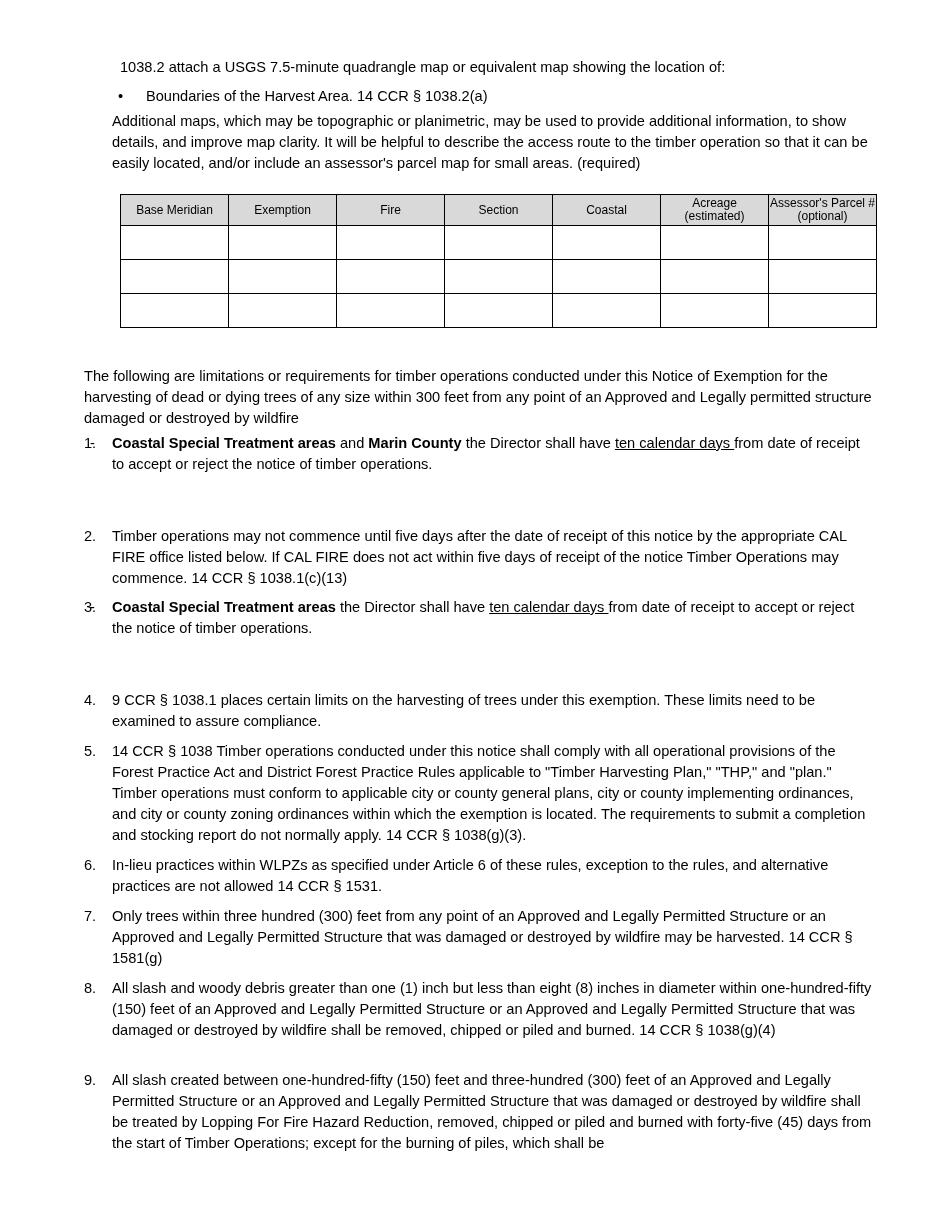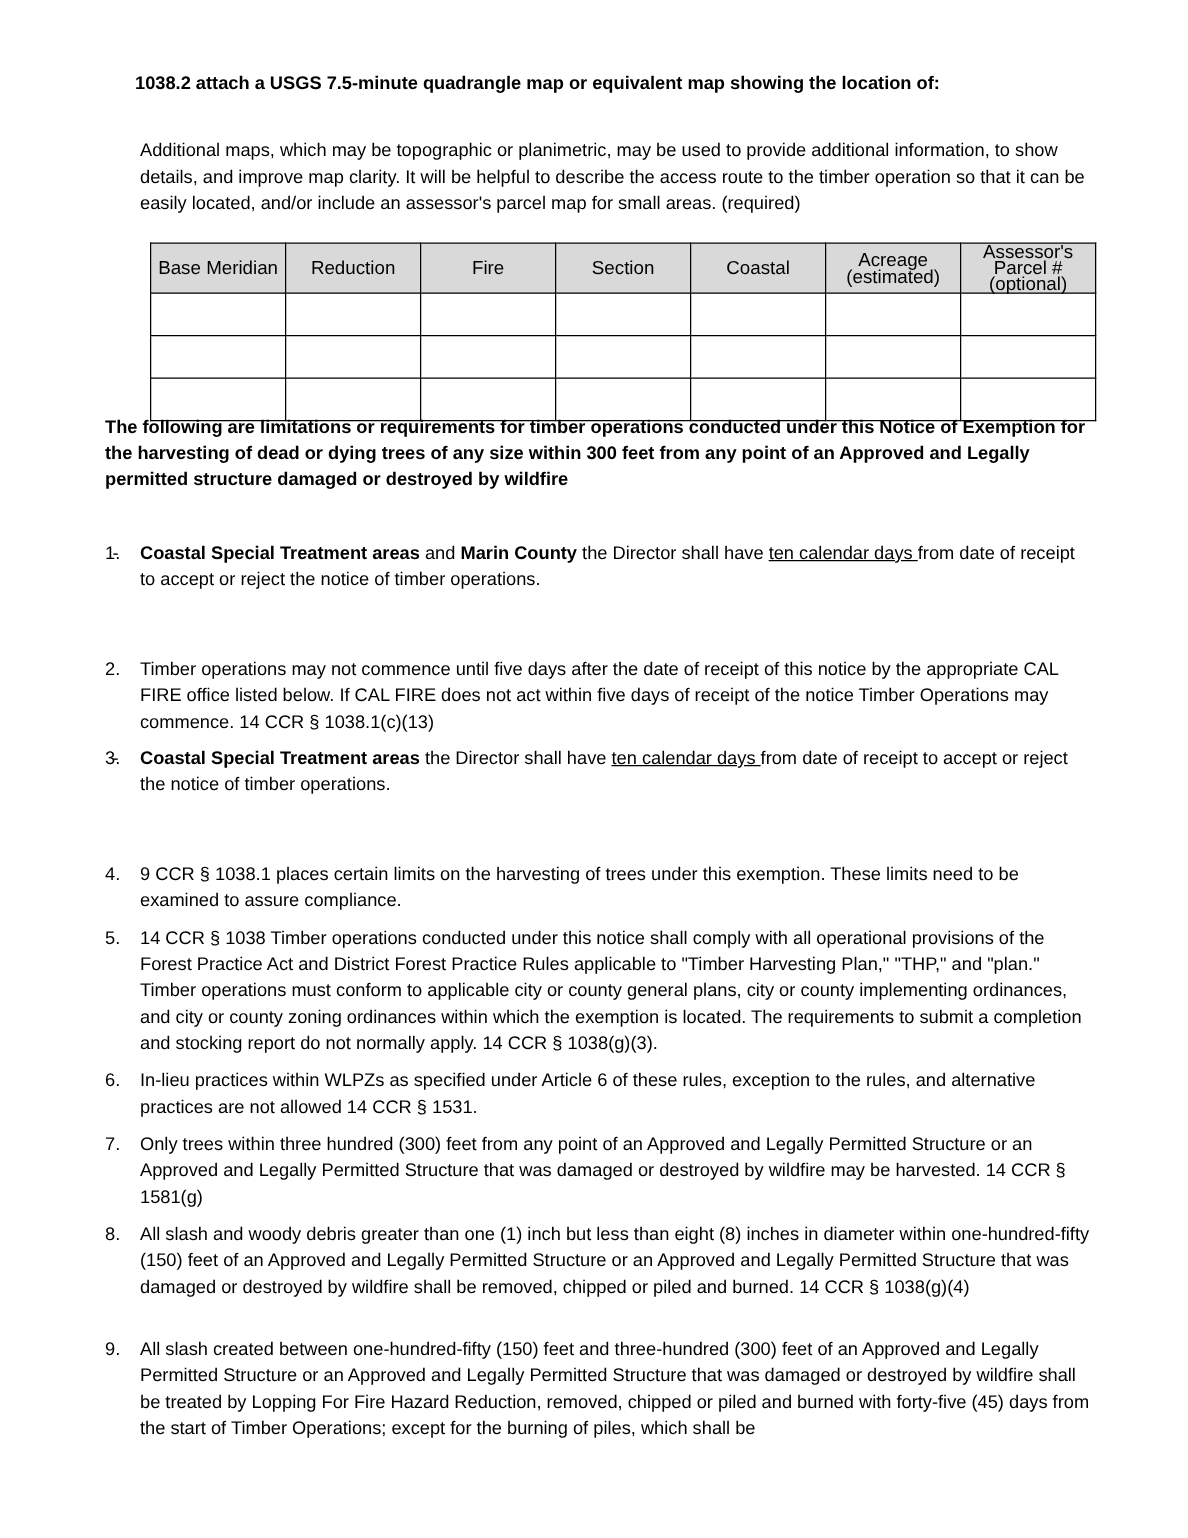--- a/index.html
+++ b/index.html
@@ -3,58 +3,61 @@
   <meta charset="utf-8">
   <style>
     html, body { margin: 0; padding: 0; background: #ffffff; }
     body {
       width: 950px; height: 1230px; position: relative; overflow: hidden;
       font-family: "Liberation Sans", sans-serif; color: #000;
       font-size: 14.6px; line-height: 21px;
     }
     .page { position: absolute; left: 0; top: 0; width: 950px; height: 1230px; }
     .p-abs { position: absolute; }
-    #intro { left: 108px; top: 57px; width: 760px; font-weight: bold; }
+    #intro { left: 120px; top: 57px; width: 760px; }
     #bullet { left: 118px; top: 86px; width: 760px; }
     #bullet .dot { display: inline-block; width: 28px; }
     #addl { left: 112px; top: 111px; width: 760px; }
 
     table.loc {
       position: absolute; left: 120px; top: 194px; border-collapse: collapse;
-      font-size: 15px; line-height: 13px;
+      font-size: 12px; line-height: 13px;
     }
     table.loc th, table.loc td { border: 1px solid #000; width: 107px; padding: 0; text-align: center; }
     table.loc th { background: #d9d9d9; height: 30px; font-weight: normal; }
     table.loc td { height: 33px; }
 
-    #heading { left: 84px; top: 332px; width: 790px; font-weight: bold; }
+    #heading { left: 84px; top: 366px; width: 790px; font-weight: normal; }
 
     .item { position: absolute; left: 84px; width: 790px; }
     .item .num { position: absolute; left: 0; top: 0; width: 26px; }
     .item .body { margin-left: 28px; }
     .sub { position: relative; margin-left: 28px; padding-left: 0; }
     .sub .dash { position: absolute; left: -22px; top: 0; }
     .b { font-weight: bold; }
     .u { text-decoration: underline; text-align: center; }
   </style>
 </head>
 <body>
 
 <div class="page">
 
   <div id="intro" class="p-abs">1038.2 attach a USGS 7.5-minute quadrangle map or equivalent map showing the location of:</div>
 
+  <div id="bullet" class="p-abs">
+    <span class="dot">•</span><span>Boundaries of the Harvest Area.  14 CCR § 1038.2(a)</span>
+  </div>
 
   <div id="addl" class="p-abs">Additional maps, which may be topographic or planimetric, may be used to provide additional information, to show details, and improve map clarity.  It will be helpful to describe the access route to the timber operation so that it can be easily located, and/or include an assessor's parcel map for small areas.  (required)</div>
 
   <table class="loc">
     <thead>
       <tr>
         <th>Base Meridian</th>
-        <th>Reduction</th>
+        <th>Exemption</th>
         <th>Fire</th>
         <th>Section</th>
         <th>Coastal</th>
         <th>Acreage (estimated)</th>
         <th>Assessor's Parcel # (optional)</th>
       </tr>
     </thead>
     <tbody>
       <tr>
         <td></td>

